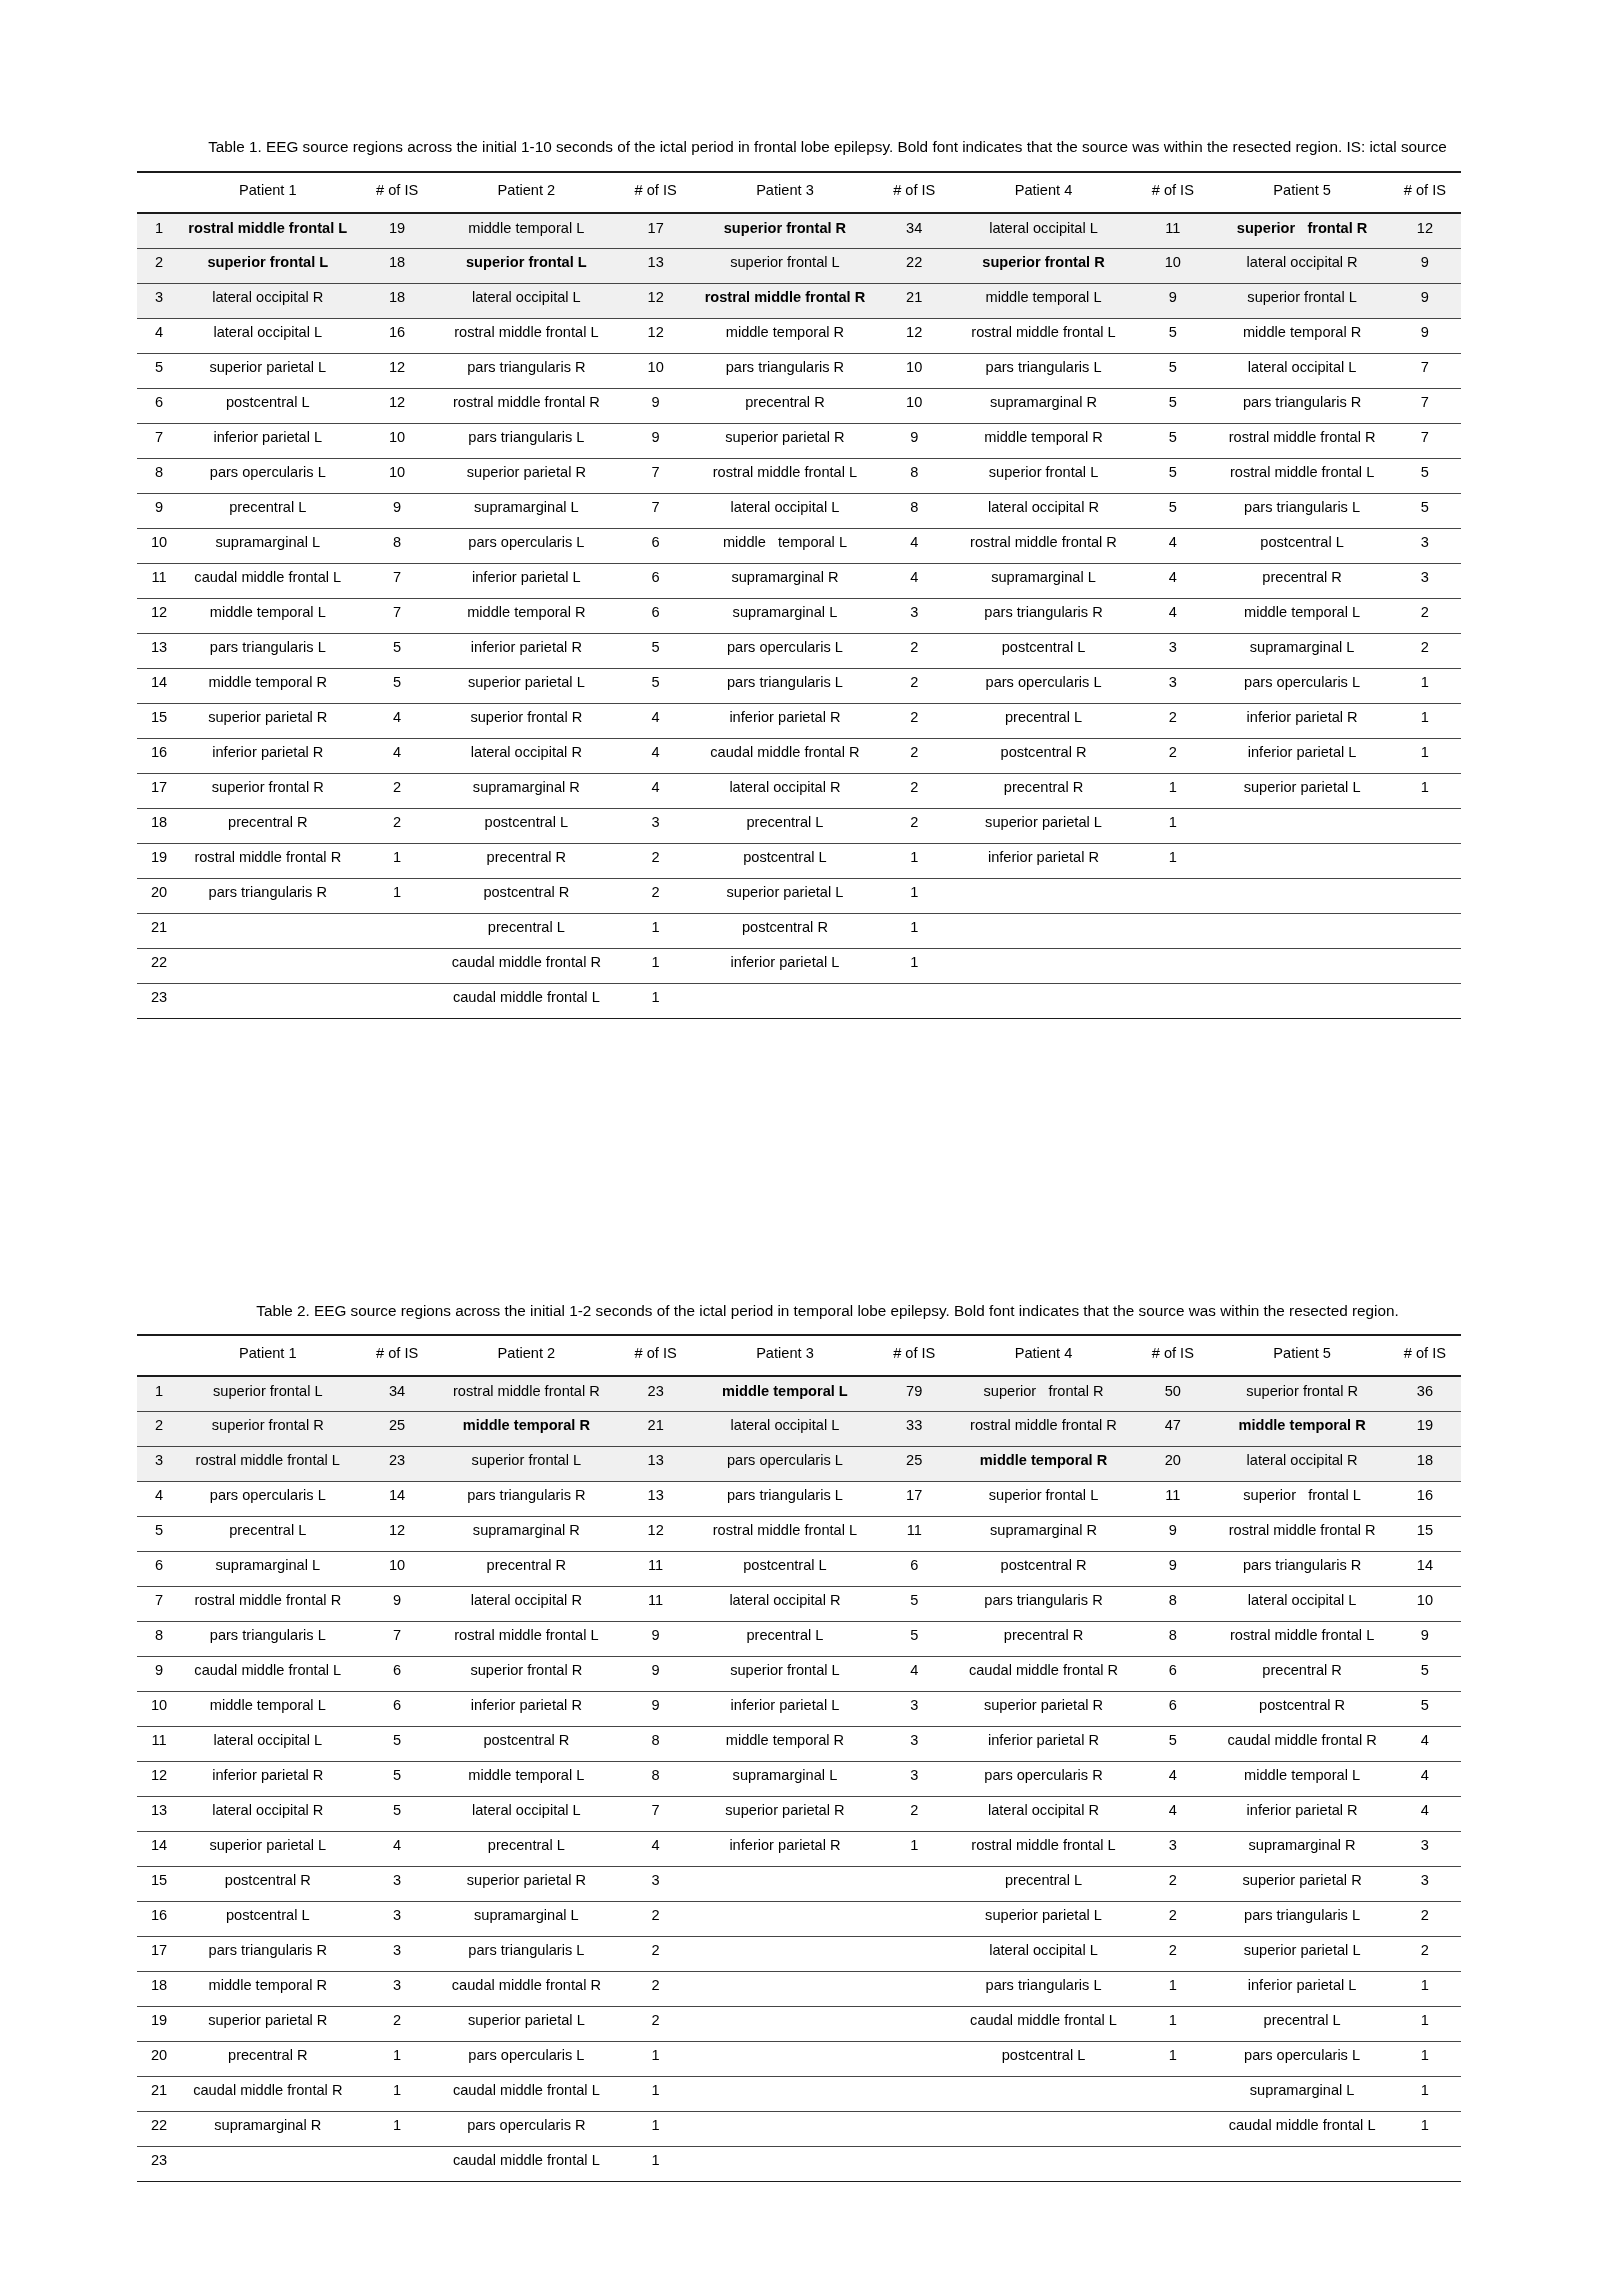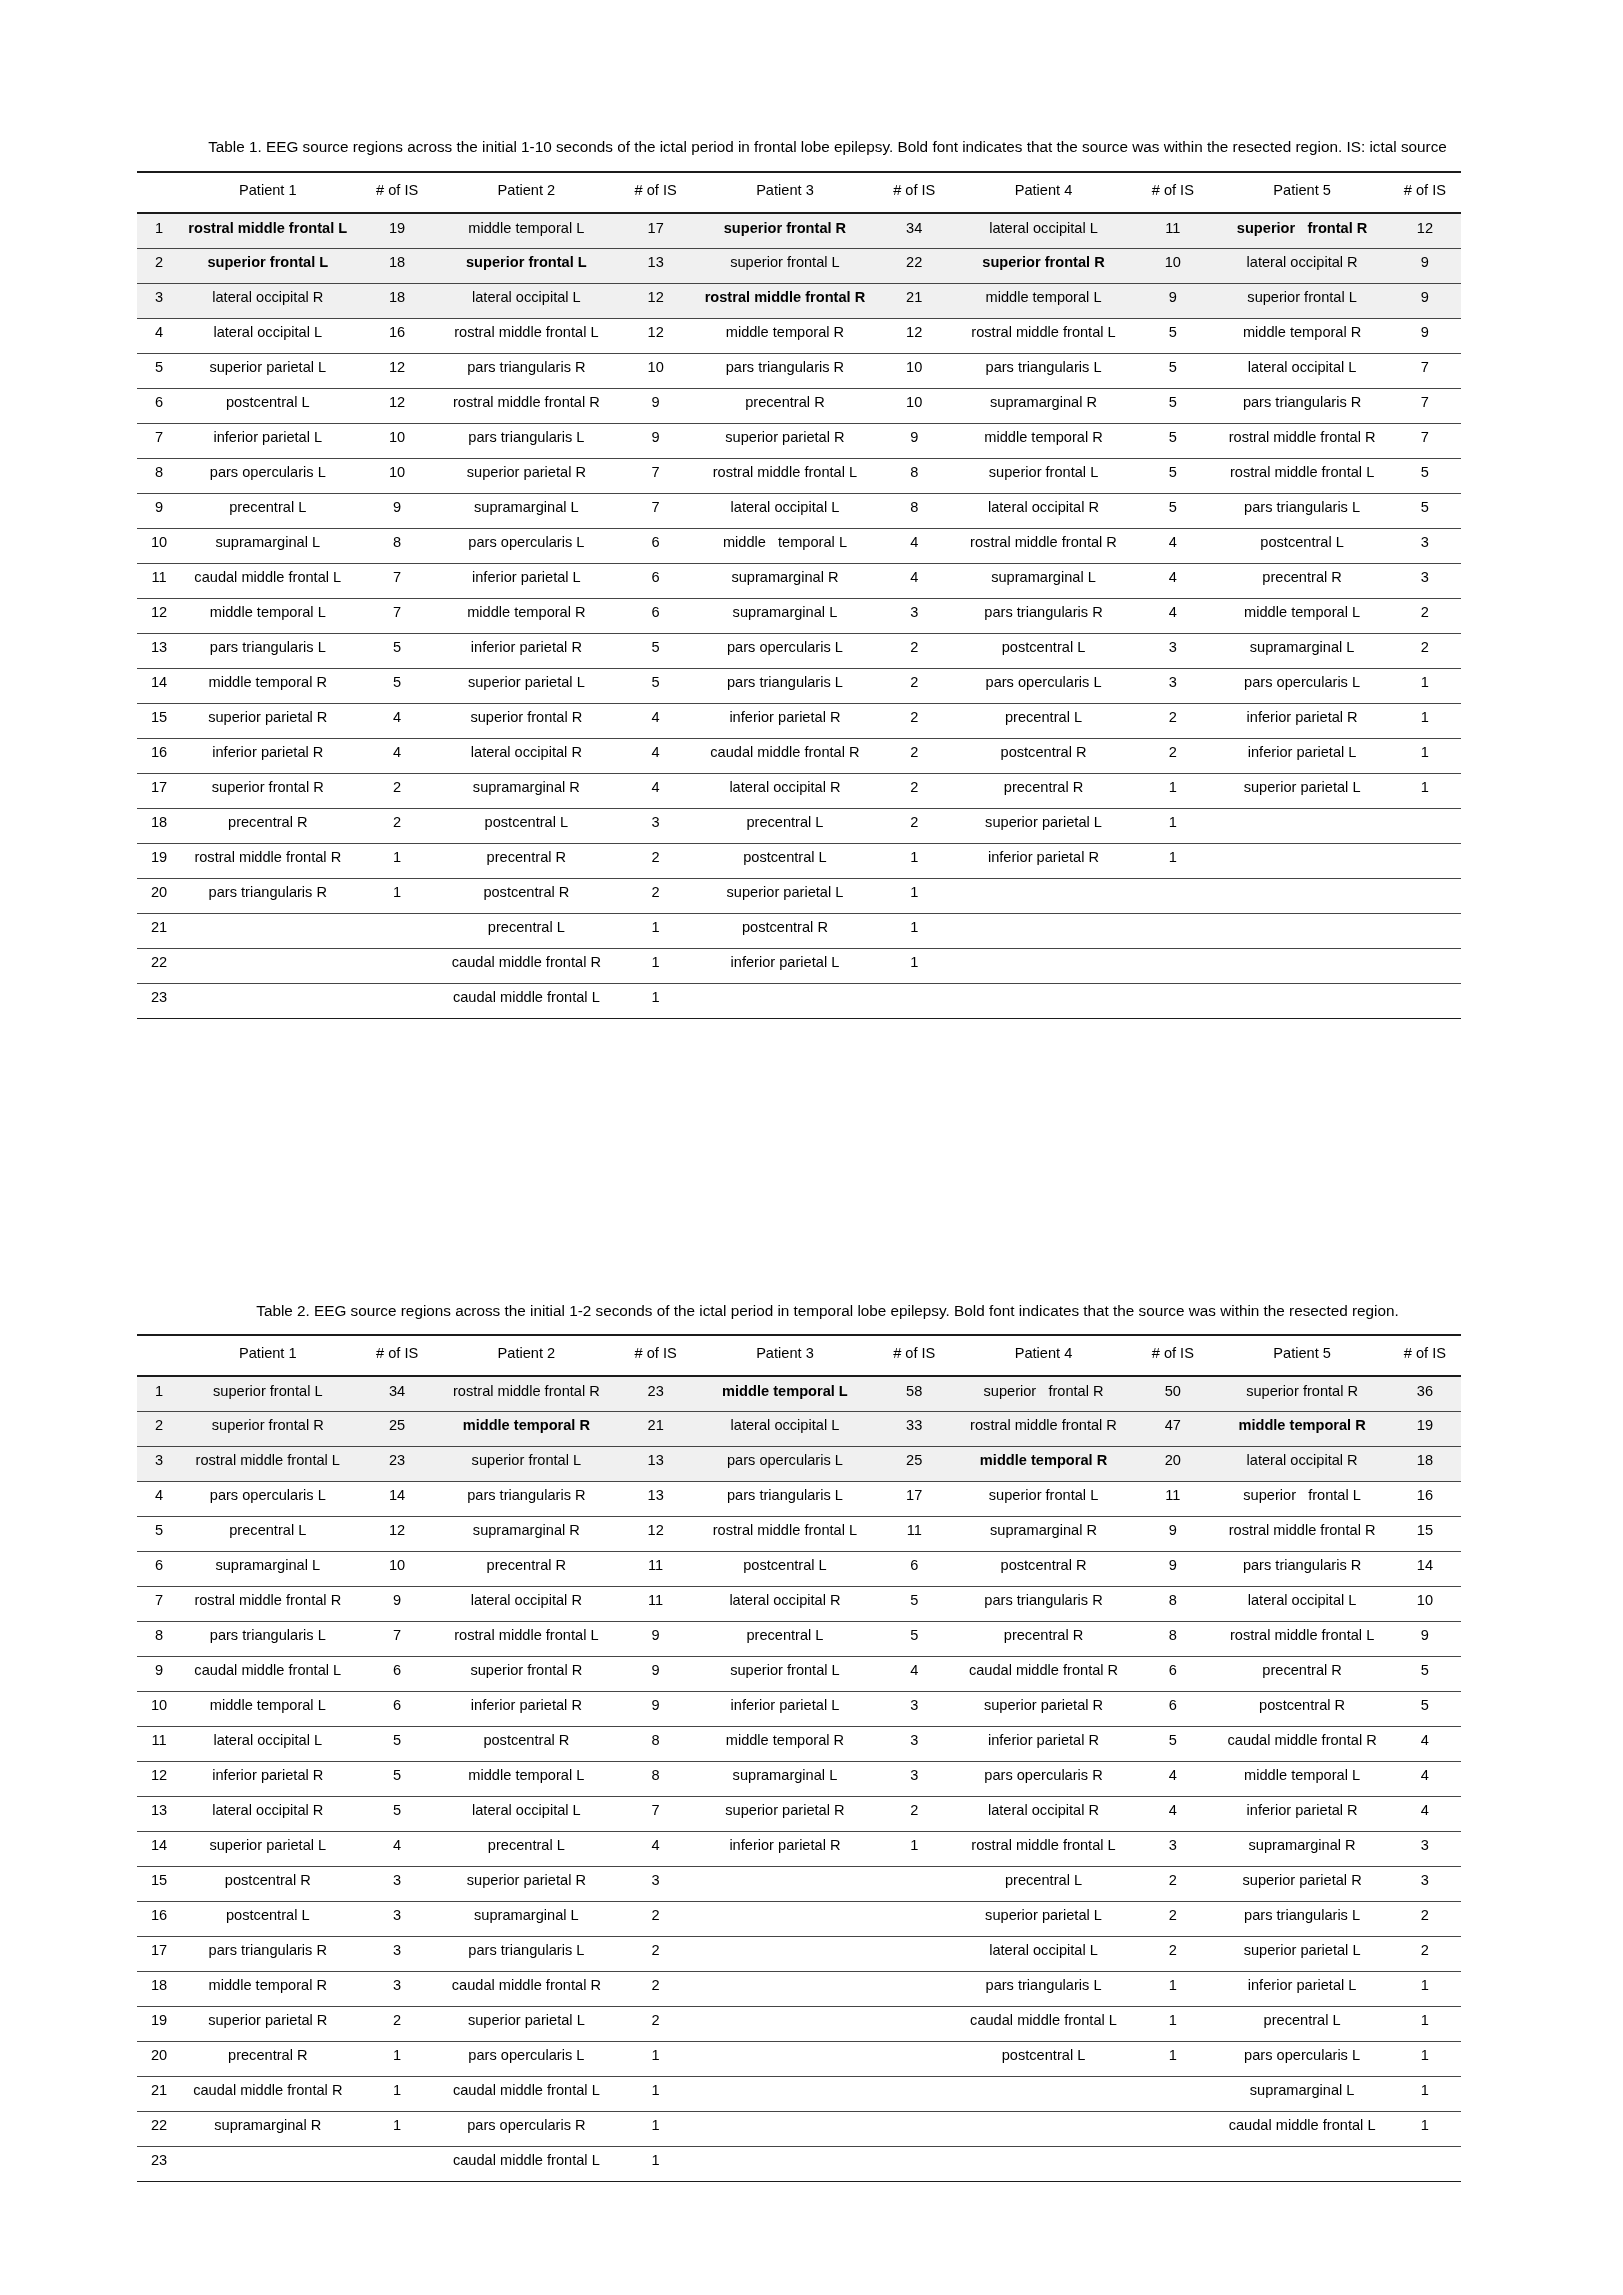--- a/index.html
+++ b/index.html
@@ -438,21 +438,21 @@
       </tr>
     </thead>
   <tbody>
       <tr class="shaded">
         <td>1</td>
         <td>superior frontal L</td>
         <td>34</td>
         <td>rostral middle frontal R</td>
         <td>23</td>
         <td class="bold">middle temporal L</td>
-        <td>58</td>
+        <td>79</td>
         <td>superior&nbsp;&nbsp;&nbsp;frontal R</td>
         <td>50</td>
         <td>superior frontal R</td>
         <td>36</td>
       </tr>
       <tr class="shaded">
         <td>2</td>
         <td>superior frontal R</td>
         <td>25</td>
         <td class="bold">middle temporal R</td>

